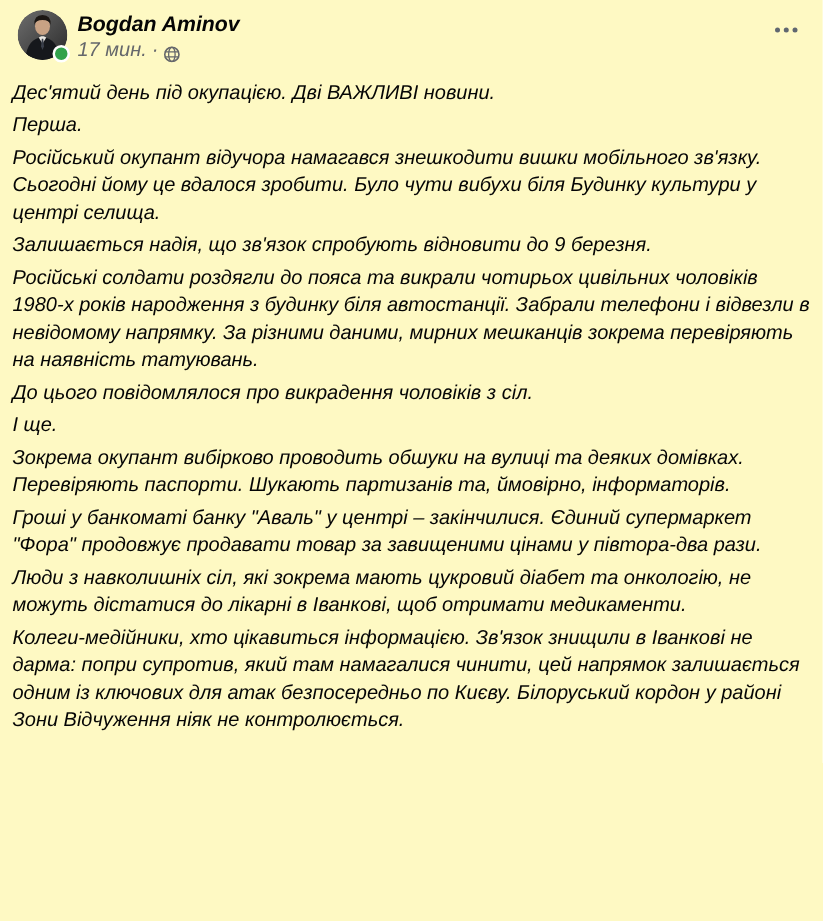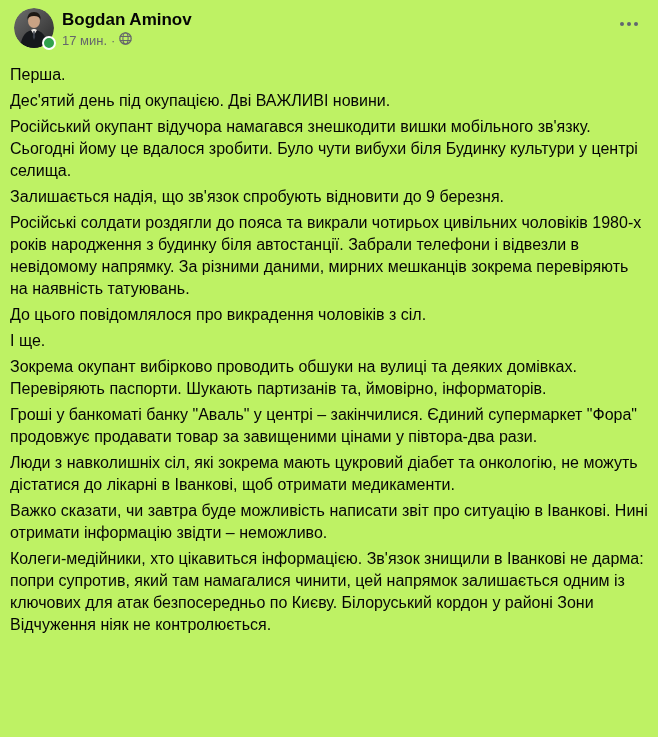--- a/index.html
+++ b/index.html
@@ -5,21 +5,21 @@
   * { margin: 0; padding: 0; box-sizing: border-box; }
   html, body { background: #ffffff; }
   body {
     width: 658px;
     height: 737px;
     overflow: hidden;
     font-family: "Liberation Sans", "DejaVu Sans", sans-serif;
     color: #050505;
     position: relative;
   }
-  .post { width: 100%; height: 100%; background: #bef264; }
+  .post { width: 100%; height: 100%; background: #fef9c3; font-style: italic; }
 
   
   .post-header {
     display: flex;
     align-items: flex-start;
     padding: 8px 16px 0 14px;
     position: relative;
   }
   .avatar-wrap {
     position: relative;
@@ -44,24 +44,24 @@
   .header-texts { margin-left: 8px; padding-top: 2px; }
   .author-name {
     font-size: 17px;
     font-weight: 700;
     color: #050505;
     line-height: 20px;
     cursor: pointer;
   }
   .meta-row {
     display: flex;
-    align-items: flex-start;
+    align-items: flex-end;
     gap: 4px;
     margin-top: 2px;
-    font-size: 13px;
+    font-size: 16px;
     color: #65676b;
     line-height: 18px;
   }
   .globe-icon { display: inline-block; width: 13px; height: 13px; }
   .globe-icon svg { display: block; }
 
   .ellipsis-btn {
     position: absolute;
     right: 18px; top: 16px;
     display: flex;
@@ -148,27 +148,26 @@
 
     <div class="ellipsis-btn">
       <span class="dot"></span>
       <span class="dot"></span>
       <span class="dot"></span>
     </div>
 
   </div>
 
   <div class="post-text">
+      <p>Дес'ятий день під окупацією. Дві ВАЖЛИВІ новини.</p>
       <p>Перша.</p>
-      <p>Дес'ятий день під окупацією. Дві ВАЖЛИВІ новини.</p>
       <p>Російський окупант відучора намагався знешкодити вишки мобільного зв'язку. Сьогодні йому це вдалося зробити. Було чути вибухи біля Будинку культури у центрі селища.</p>
       <p>Залишається надія, що зв'язок спробують відновити до 9 березня.</p>
       <p>Російські солдати роздягли до пояса та викрали чотирьох цивільних чоловіків 1980-х років народження з будинку біля автостанції. Забрали телефони і відвезли в невідомому напрямку. За різними даними, мирних мешканців зокрема перевіряють на наявність татуювань.</p>
       <p>До цього повідомлялося про викрадення чоловіків з сіл.</p>
       <p>І ще.</p>
       <p>Зокрема окупант вибірково проводить обшуки на вулиці та деяких домівках. Перевіряють паспорти. Шукають партизанів та, ймовірно, інформаторів.</p>
       <p>Гроші у банкоматі банку "Аваль" у центрі – закінчилися. Єдиний супермаркет "Фора" продовжує продавати товар за завищеними цінами у півтора-два рази.</p>
       <p>Люди з навколишніх сіл, які зокрема мають цукровий діабет та онкологію, не можуть дістатися до лікарні в Іванкові, щоб отримати медикаменти.</p>
-      <p>Важко сказати, чи завтра буде можливість написати звіт про ситуацію в Іванкові. Нині отримати інформацію звідти – неможливо.</p>
       <p>Колеги-медійники, хто цікавиться інформацією. Зв'язок знищили в Іванкові не дарма: попри супротив, який там намагалися чинити, цей напрямок залишається одним із ключових для атак безпосередньо по Києву. Білоруський кордон у районі Зони Відчуження ніяк не контролюється.</p>
     </div>
 
 </div>
 
 </body></html>

